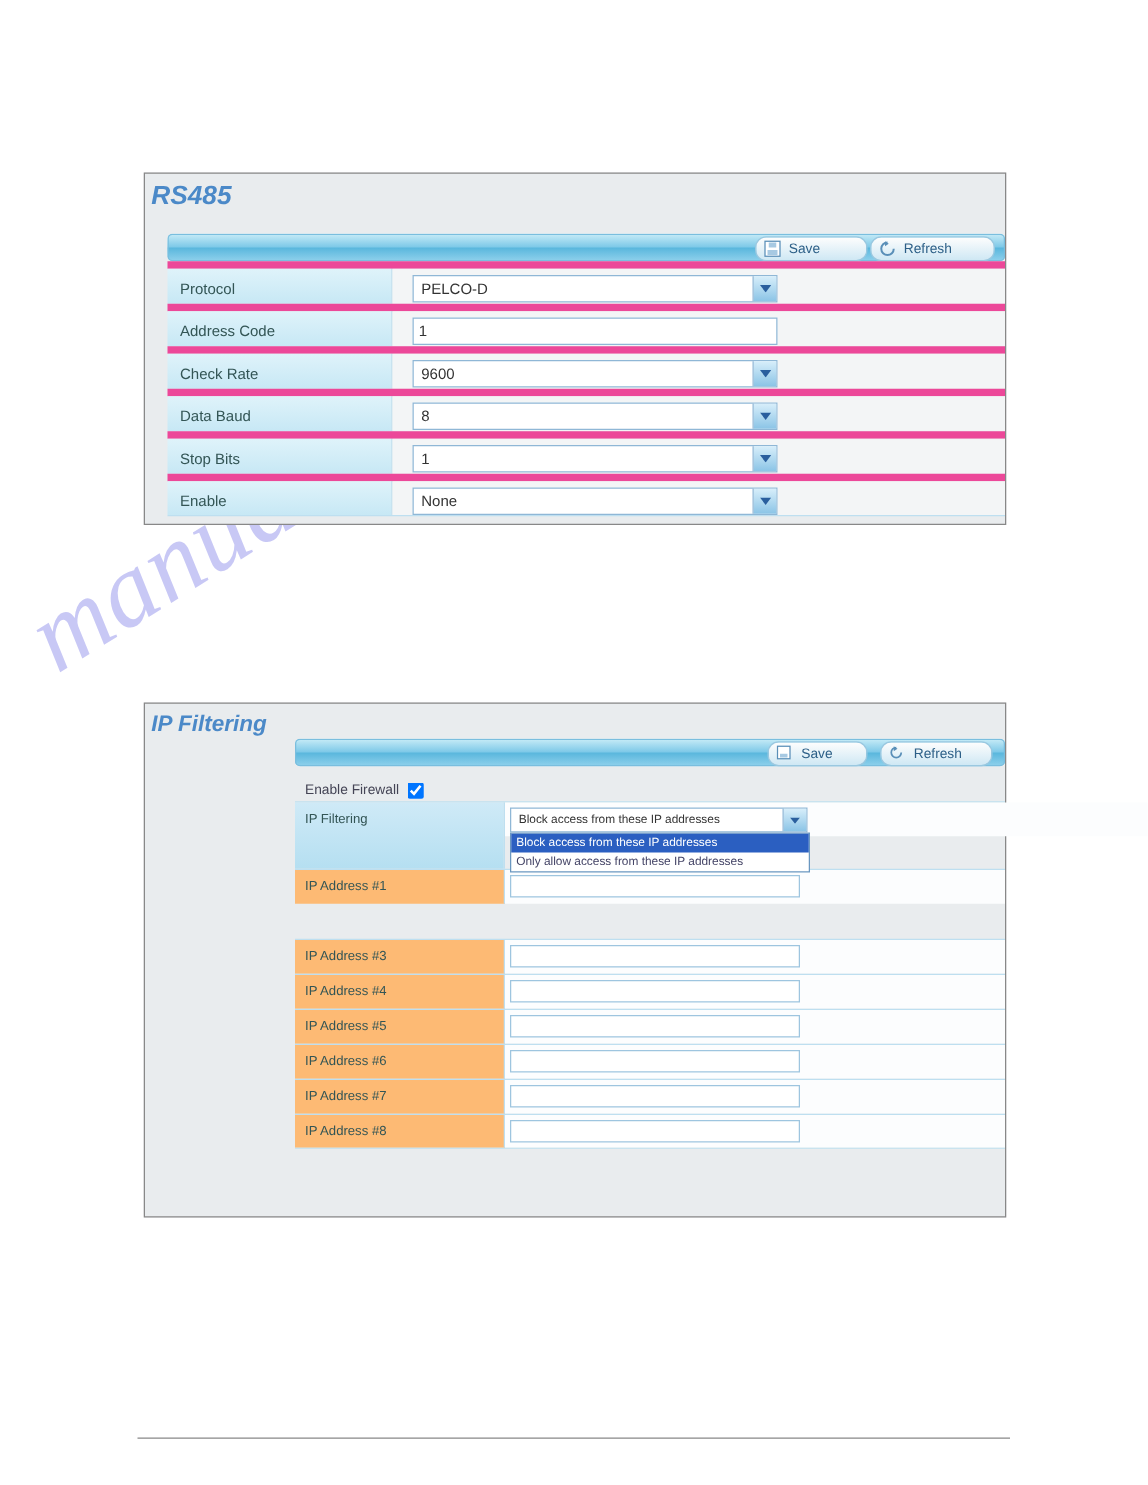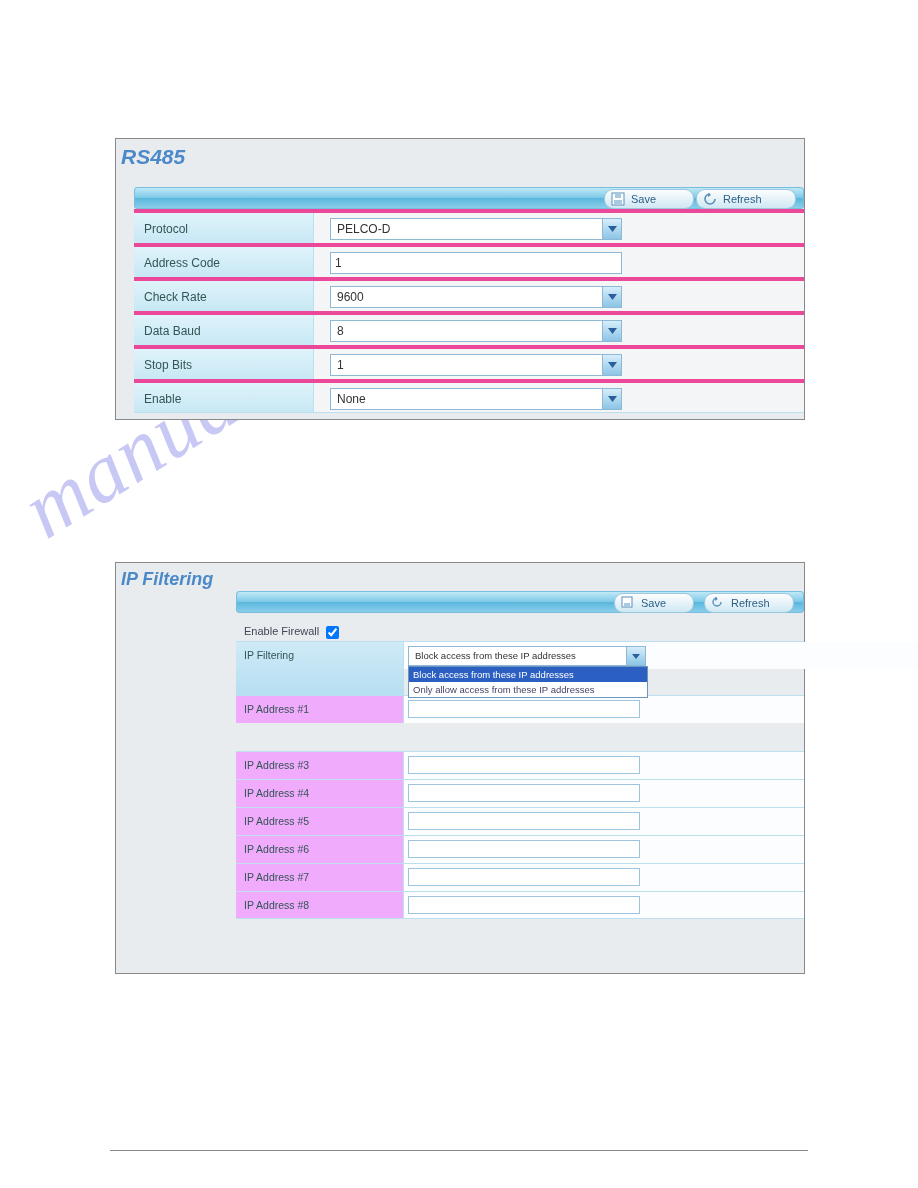--- a/index.html
+++ b/index.html
@@ -22,21 +22,21 @@
   .pill{position:absolute;top:2px;height:18px;border-radius:9px;padding:0 12px 0 26px;
     background:linear-gradient(#fdfdfd,#cfe8f4);color:#2c5f87;font-size:11px;
     line-height:18px;border:1px solid #9ac8e0;cursor:pointer}
   .pill svg{position:absolute;left:6px;top:2px}
   #panel-rs485 .save-pill{right:110px;width:50px}
   #panel-rs485 .refresh-pill{right:8px;width:60px}
   #panel-ipf .save-pill{right:110px;width:40px}
   #panel-ipf .refresh-pill{right:10px;width:50px}
   
   .r-row{position:absolute;left:18px;right:0;height:34px;
-    border-top:4px solid #ec4899;box-sizing:border-box}
+    border-top:6px solid #ec4899;box-sizing:border-box}
   .r-row:last-child{border-bottom:1px solid #bedff0}
   .r-label{position:absolute;left:0;top:0;bottom:0;width:180px;
     background:linear-gradient(#dff3fa,#c7e8f5);padding:9px 0 0 10px;
     box-sizing:border-box;border-right:1px solid #bedff0;color:#355}
   .r-field{position:absolute;left:180px;top:0;bottom:0;right:0;
     background:#f3f5f6;padding:5px 0 0 16px;box-sizing:border-box}
   .sel-wrap{position:relative;display:inline-block;width:292px;height:22px}
   .sel-box{position:absolute;left:0;top:0;right:0;bottom:0;background:#fff;
     border:1px solid #8fb7d6;box-sizing:border-box;padding:3px 12px 0 6px;font-size:12px;
     cursor:pointer}
@@ -46,21 +46,21 @@
   .sel-btn svg{display:block}
   input.txt{width:286px;height:18px;border:1px solid #8fb7d6;padding:1px 0 1px 4px;
     font-size:12px;background:#fff;color:#333}
   
   .ipf-enable{position:absolute;left:128px;top:60px;font-size:11px;color:#445}
   .ipf-enable input{vertical-align:middle;margin-left:4px}
   .ipf-row{position:absolute;left:120px;right:0;height:28px;
     border-top:1px solid #bedff0;box-sizing:border-box}
   .ipf-label{position:absolute;left:0;top:0;bottom:0;width:168px;
     padding:7px 0 0 8px;box-sizing:border-box;border-right:1px solid #bedff0;
-    font-size:10.5px;color:#355;background:#f0abfc}
+    font-size:10.5px;color:#355;background:#fdba74}
   .ipf-row.head .ipf-label{background:linear-gradient(#d7effa,#bde4f5)}
   .ipf-field{position:absolute;left:168px;right:0;top:0;bottom:0;
     padding:4px 0 0 4px;box-sizing:border-box;background:#fcfdfe}
   .ipf-input{width:232px;height:18px;border:1px solid #9ec5df;background:#fff;
     box-sizing:border-box}
   
   .dd-open{position:absolute;left:172px;top:26px;width:252px;border:1px solid #6a97c0;
     background:#fff;font-size:9.5px;z-index:5}
   .dd-item{padding:2px 4px;color:#446}
   .dd-item.sel{background:#2b5fc1;color:#fff}

